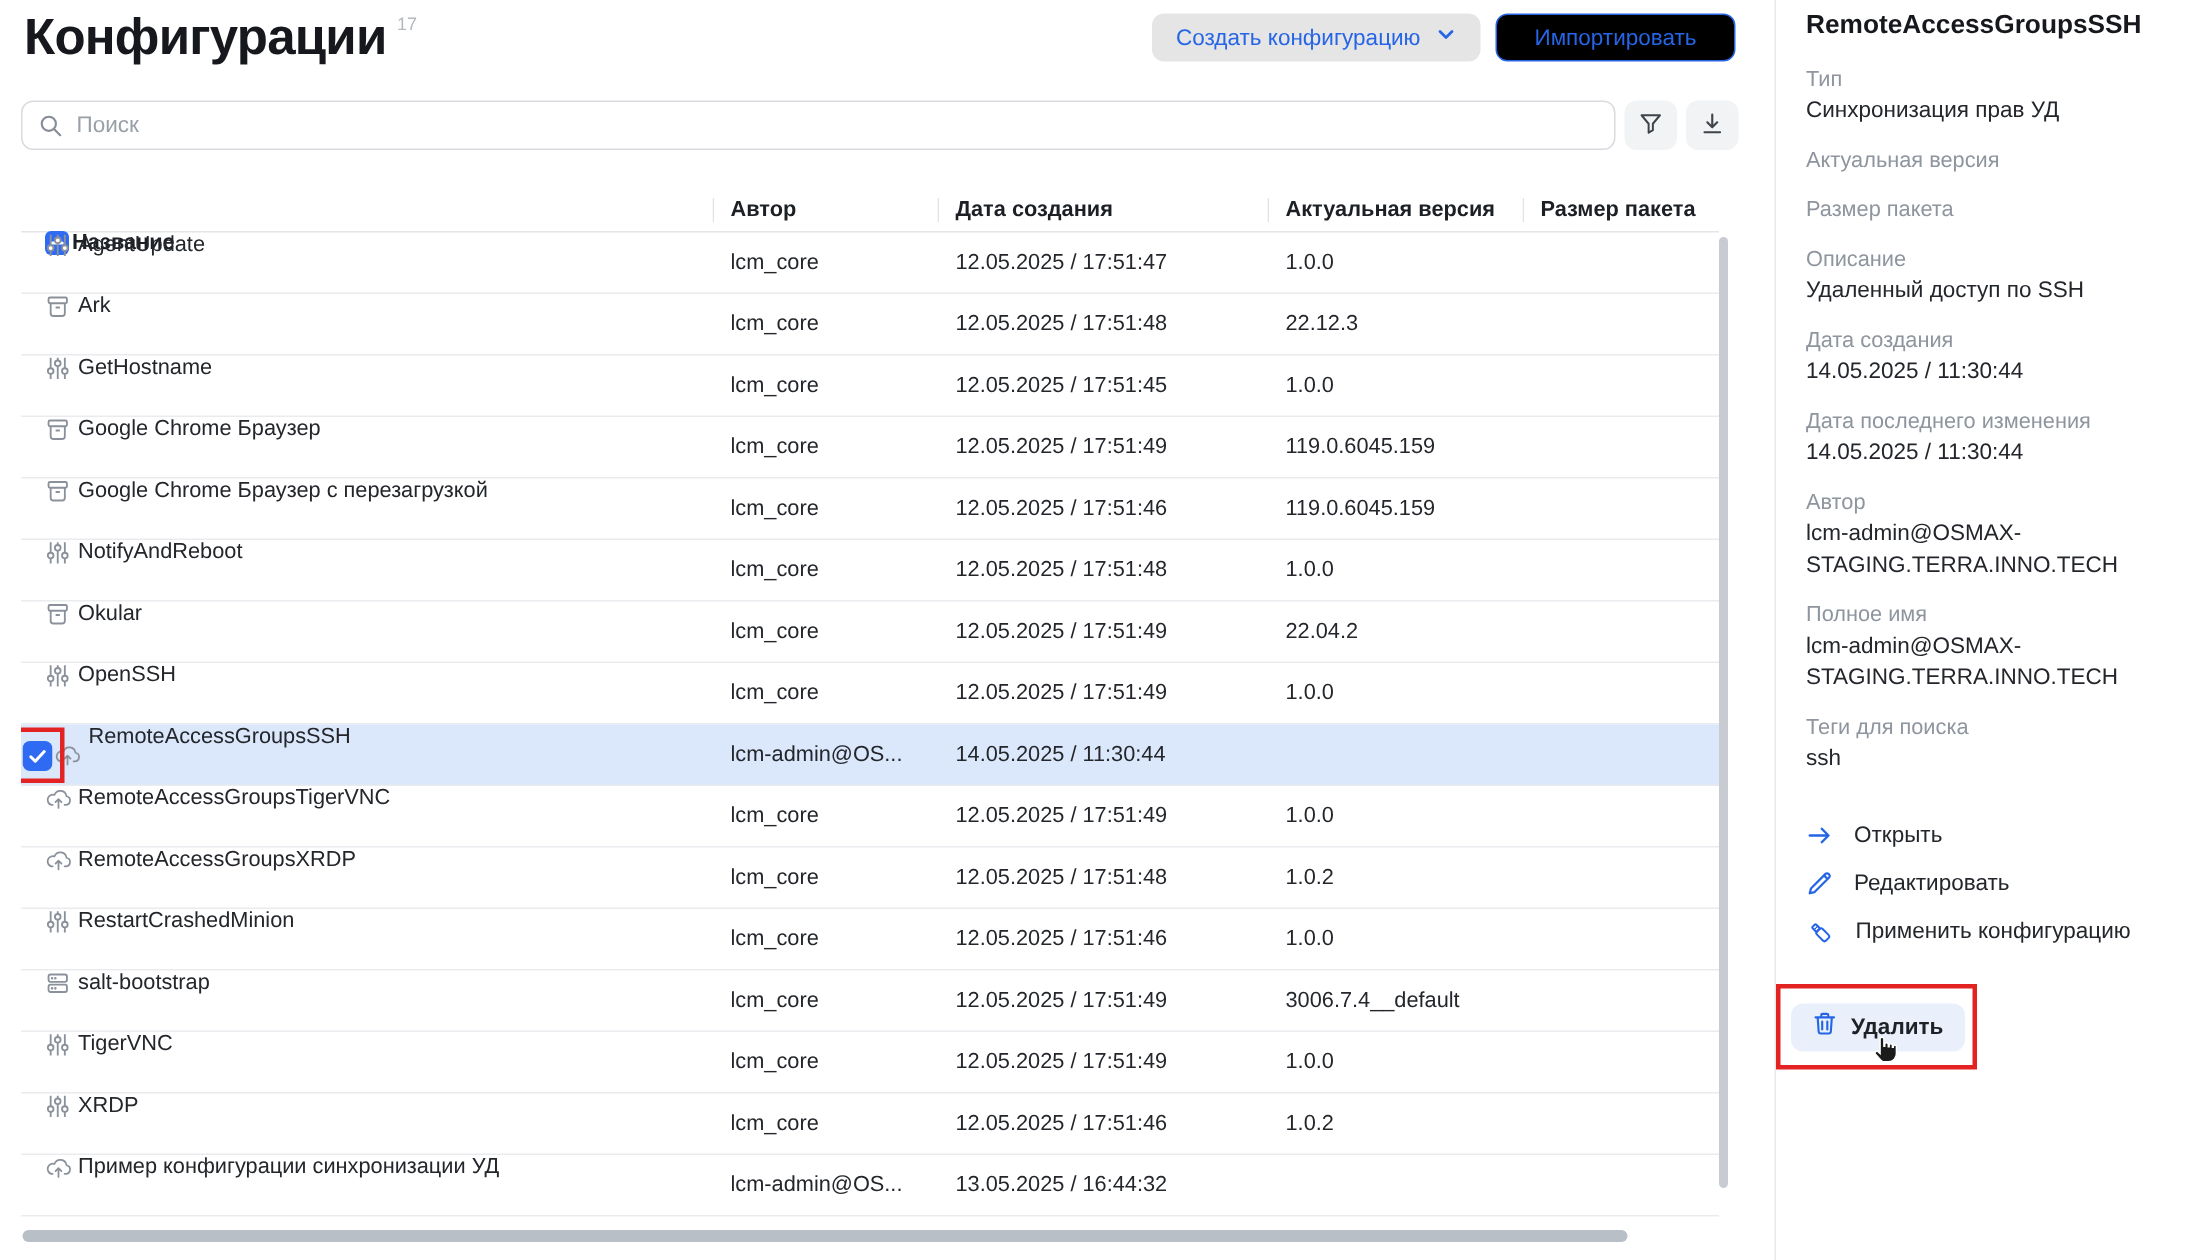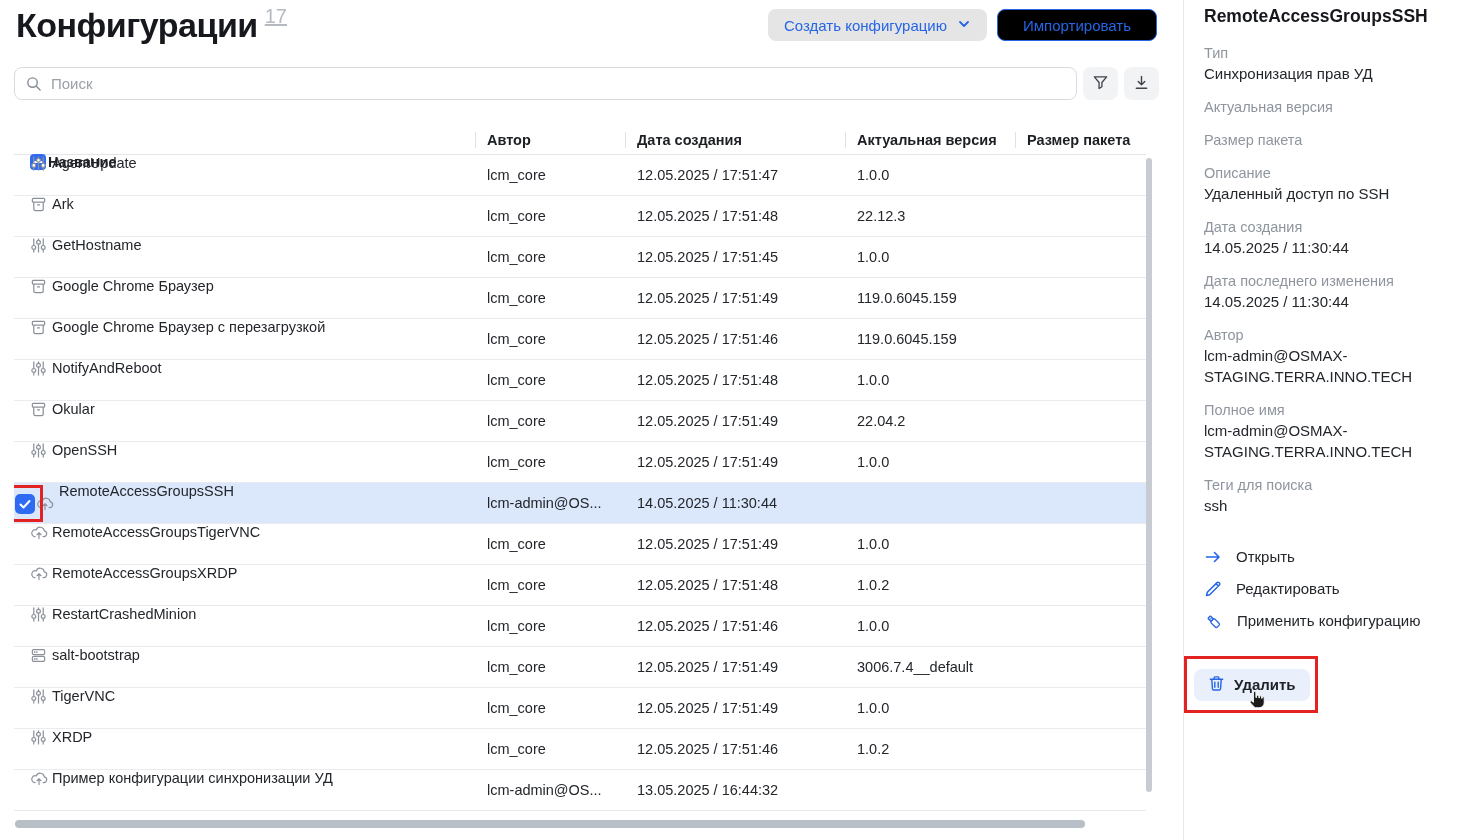--- a/index.html
+++ b/index.html
@@ -6,22 +6,22 @@
   html,body { width:1465px; height:840px; background:#fff; overflow:hidden;
               font-family:"Liberation Sans", sans-serif; color:#23262b; }
   body { position:relative; }
 
   
   .main { position:absolute; left:0; top:0; width:1183px; height:840px; }
 
   .topbar { position:absolute; left:16px; right:26px; top:8px; height:34px;
             display:flex; align-items:center; }
   .page-title { font-size:34px; font-weight:700; color:#16181d; letter-spacing:-0.5px; }
-  .page-count { font-size:20px; font-weight:500; color:#b5bac1; margin-left:7px;
-                position:relative; top:-9px;text-decoration:underline; }
+  .page-count { font-size:12px; font-weight:500; color:#b5bac1; margin-left:7px;
+                position:relative; top:-9px; }
   .topbar .spacer { flex:1; }
   .btn-create { display:flex; align-items:center; gap:10px; height:32px; padding:0 16px;
                 background:#e5e5e5; color:#2565e6; font-size:15px; font-weight:500;
                 border:none; border-radius:8px; cursor:pointer; }
   .btn-import { height:32px; padding:0 25px; margin-left:10px; background:#000000;
                 color:#2565e6; font-size:15px; font-weight:500;
                 border:1.5px solid #2565e6; border-radius:8px; cursor:pointer; }
 
   .searchrow { position:absolute; left:14px; right:24px; top:67px; height:33px;
                display:flex; gap:6px; }

